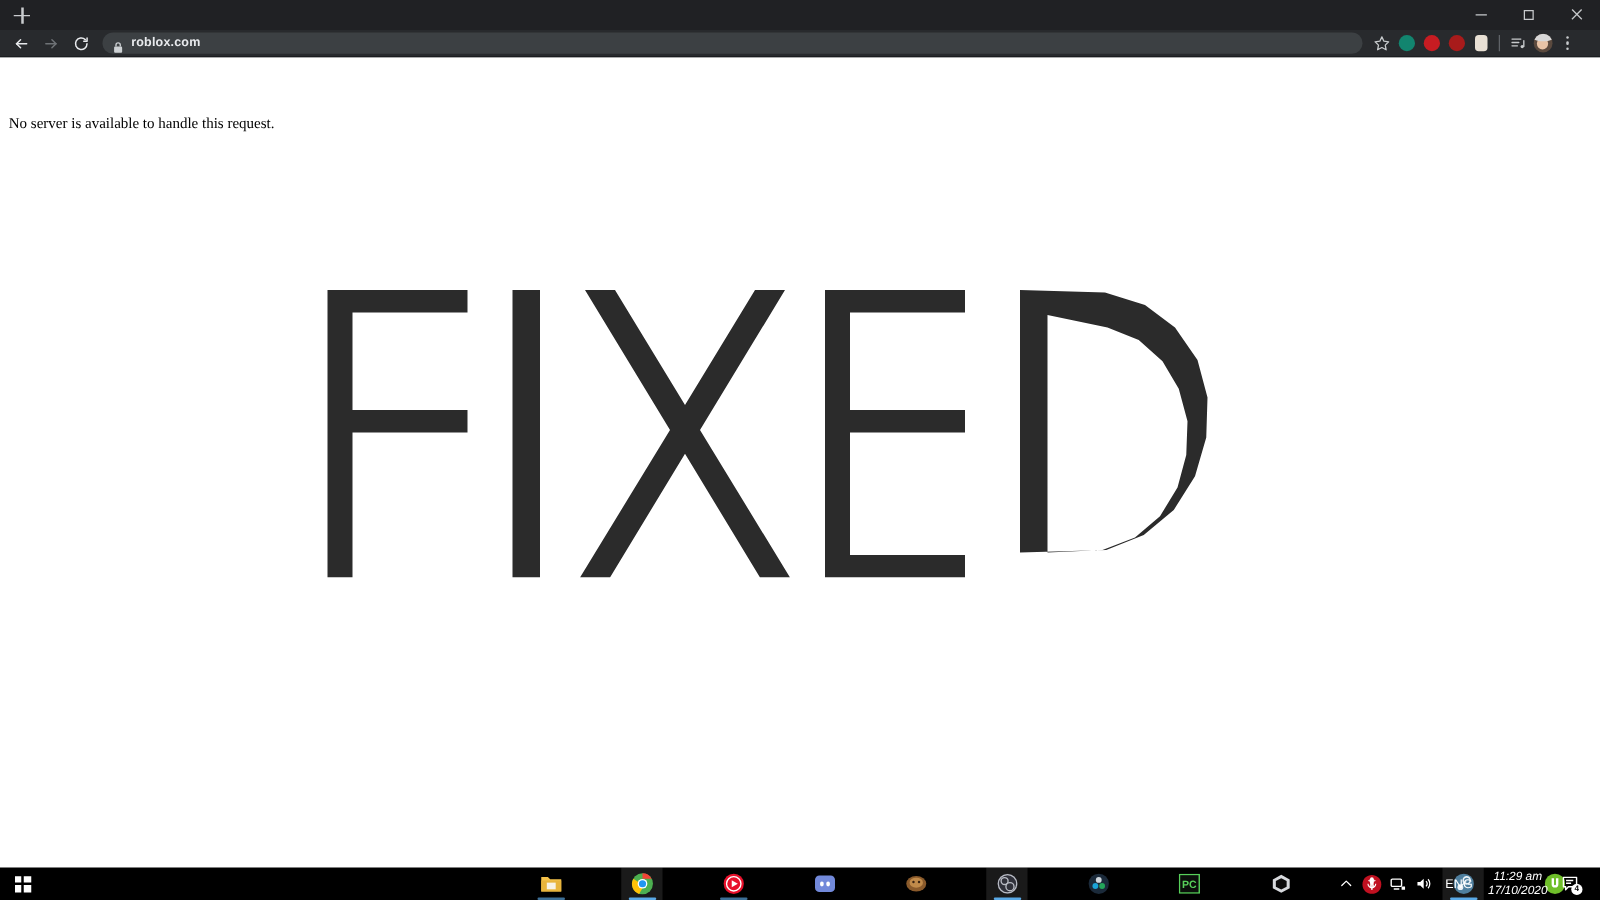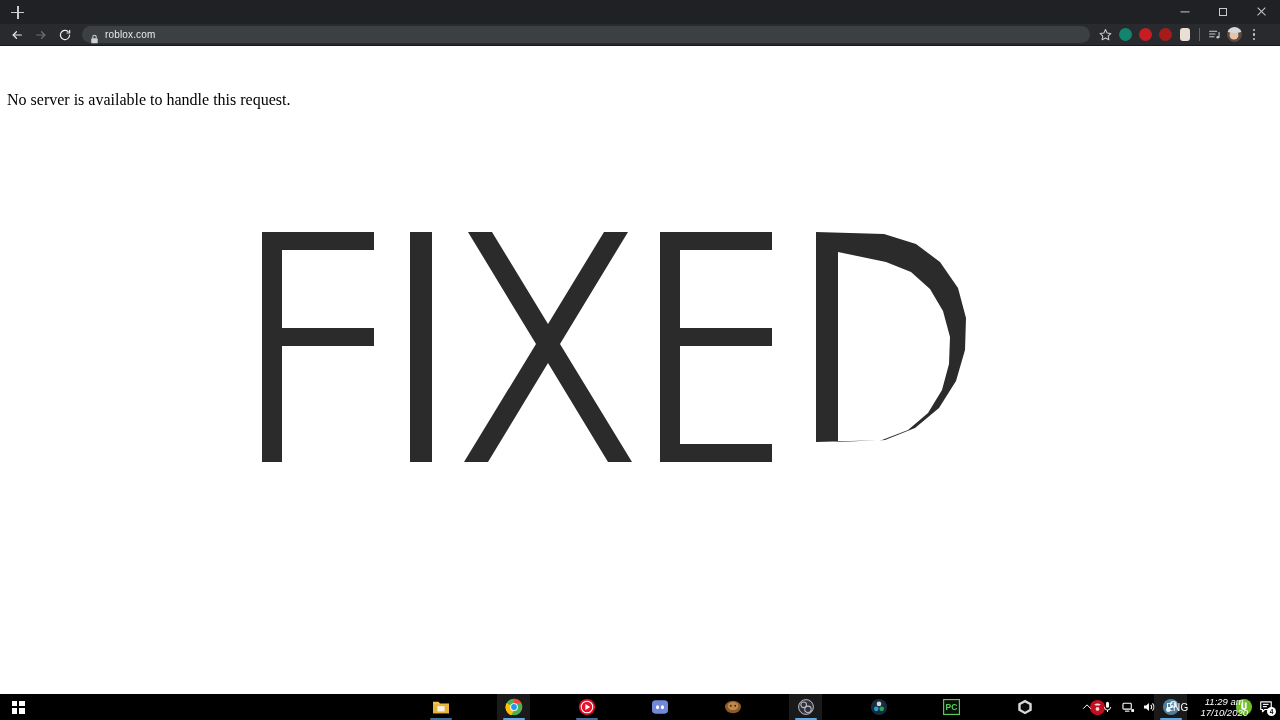--- a/index.html
+++ b/index.html
@@ -130,20 +130,21 @@
   .wc-close .g::after  { transform: rotate(-45deg); }
 
   
   .toolbar {
     height: 22px;
     background: #282a2d;
     display: flex;
     align-items: center;
     padding: 0 4px 0 6px;
     border-bottom: 1px solid #171a1c;
+    font-weight: bold;
   }
   .nav-btn {
     width: 22px; height: 20px;
     position: relative;
     flex: 0 0 auto;
     margin-right: 2px;
   }
   .arrow-ico {
     position: absolute; left: 50%; top: 50%;
     transform: translate(-50%,-50%);
@@ -239,21 +240,21 @@
     font-weight: bold;
     font-size: 25px;
     color: #000;
     position: absolute;
     left: 7px;
     top: 8px;
     letter-spacing: .1px;
   }
   .err-text {
     font-family: "Liberation Serif", serif;
-    font-size: 16px;
+    font-size: 12px;
     color: #000;
     position: absolute;
     left: 7px;
     top: 45px;
   }
 
   
   .overlay-word {
     position: absolute;
     left: 0; right: 0;
@@ -320,21 +321,21 @@
   }
   .tb-app .underline.dim { background: #3d6f96; }
 
   
   .tray {
     position: absolute;
     right: 0; bottom: 0;
     height: 26px;
     display: flex;
     align-items: center;
-    padding-right: 2px;
+    padding-right: 12px;
   }
   .tray-ico {
     width: 21px; height: 26px;
     display: flex; align-items: center; justify-content: center;
     flex: 0 0 auto;
     color: #ffffff;
   }
   .tray-lang {
     color: #fff; font-size: 10px;
     padding: 0 6px;

